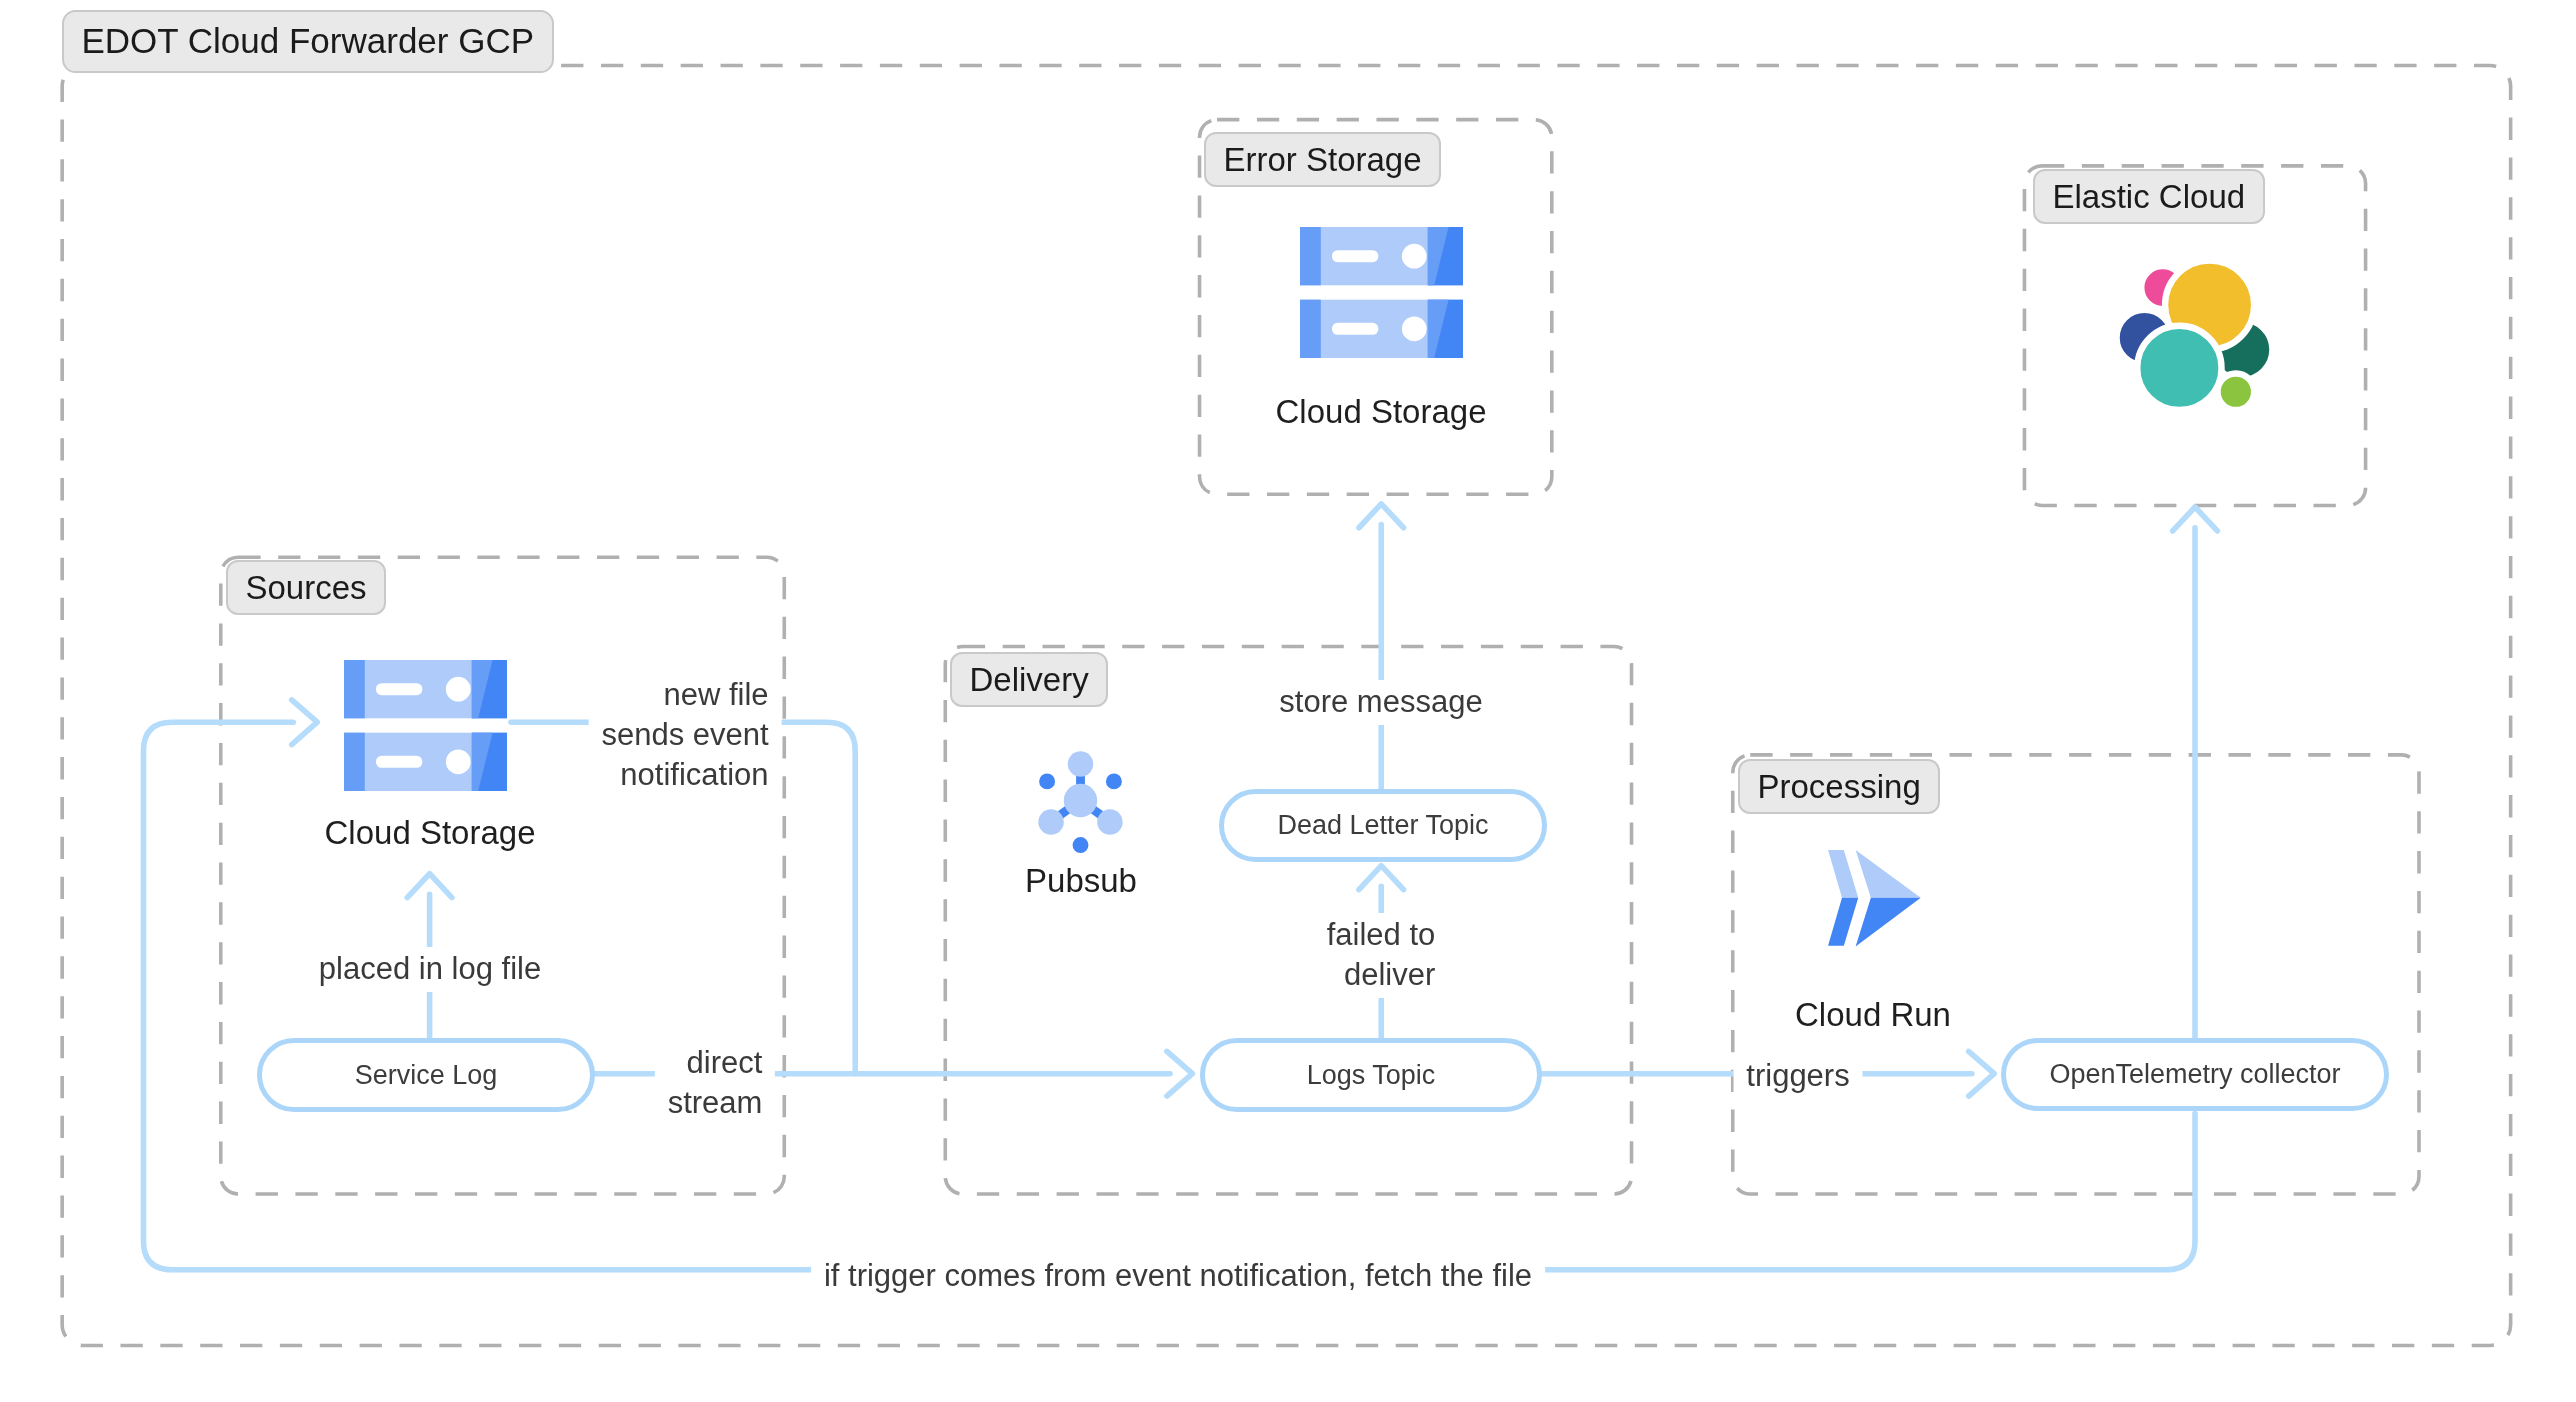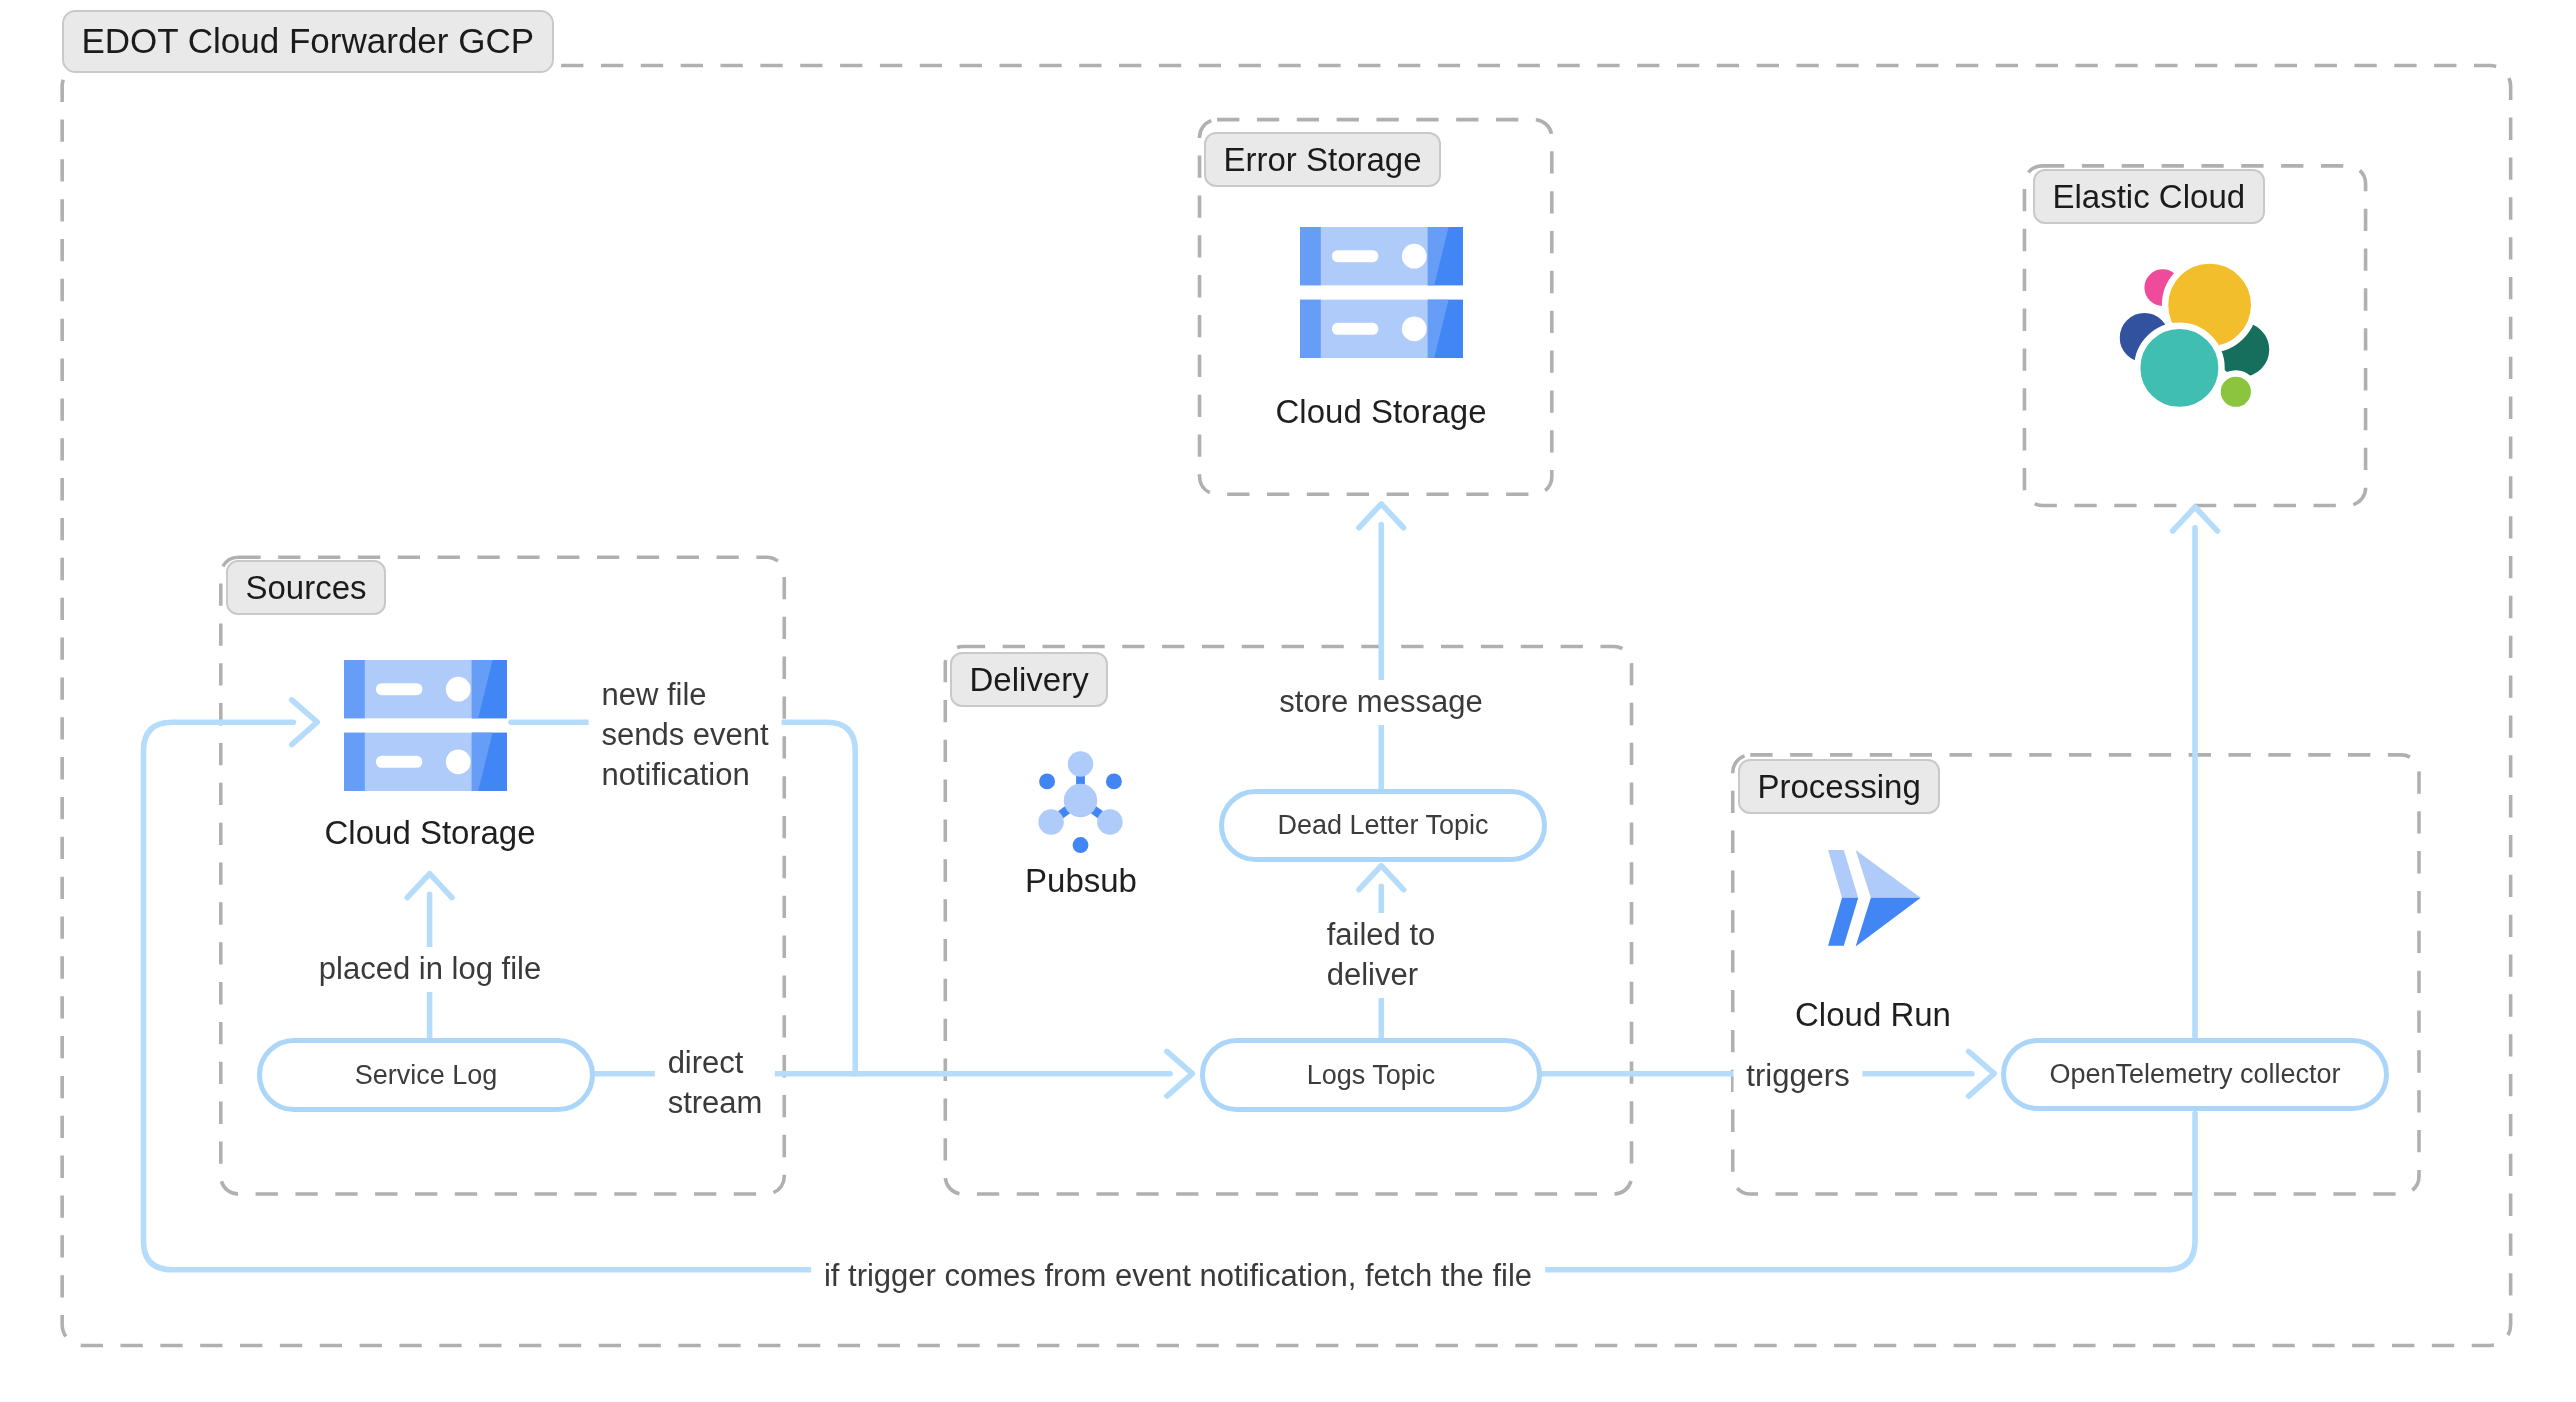--- a/index.html
+++ b/index.html
@@ -21,21 +21,21 @@
     position:absolute;z-index:3;display:flex;align-items:center;justify-content:center;
     background:#ffffff;border:5.2px solid var(--pill-border);border-radius:38px;
     font-size:27px;color:var(--pill-text);box-sizing:border-box;white-space:nowrap;
   }
   .caption{
     position:absolute;z-index:2;transform:translateX(-50%);
     font-size:33px;color:#1f1f1f;line-height:40px;white-space:nowrap;
   }
   .note{
     position:absolute;z-index:2;transform:translateX(-50%);
-    background:#ffffff;padding:2.4px 12.8px;text-align:left;
+    background:#ffffff;padding:2.4px 12.8px;text-align:right;
     font-size:31px;color:var(--annotation-text);line-height:40px;white-space:nowrap;
   }
   .icon{position:absolute;z-index:2;}
   .fill-light{fill:var(--icon-light-blue);}
   .fill-mid{fill:var(--icon-mid-blue);}
   .fill-blue{fill:var(--icon-blue);}
   .spoke{stroke:var(--icon-blue);stroke-width:11;}
   .eblob{stroke:#ffffff;stroke-width:8;}
 </style>
 </head>

